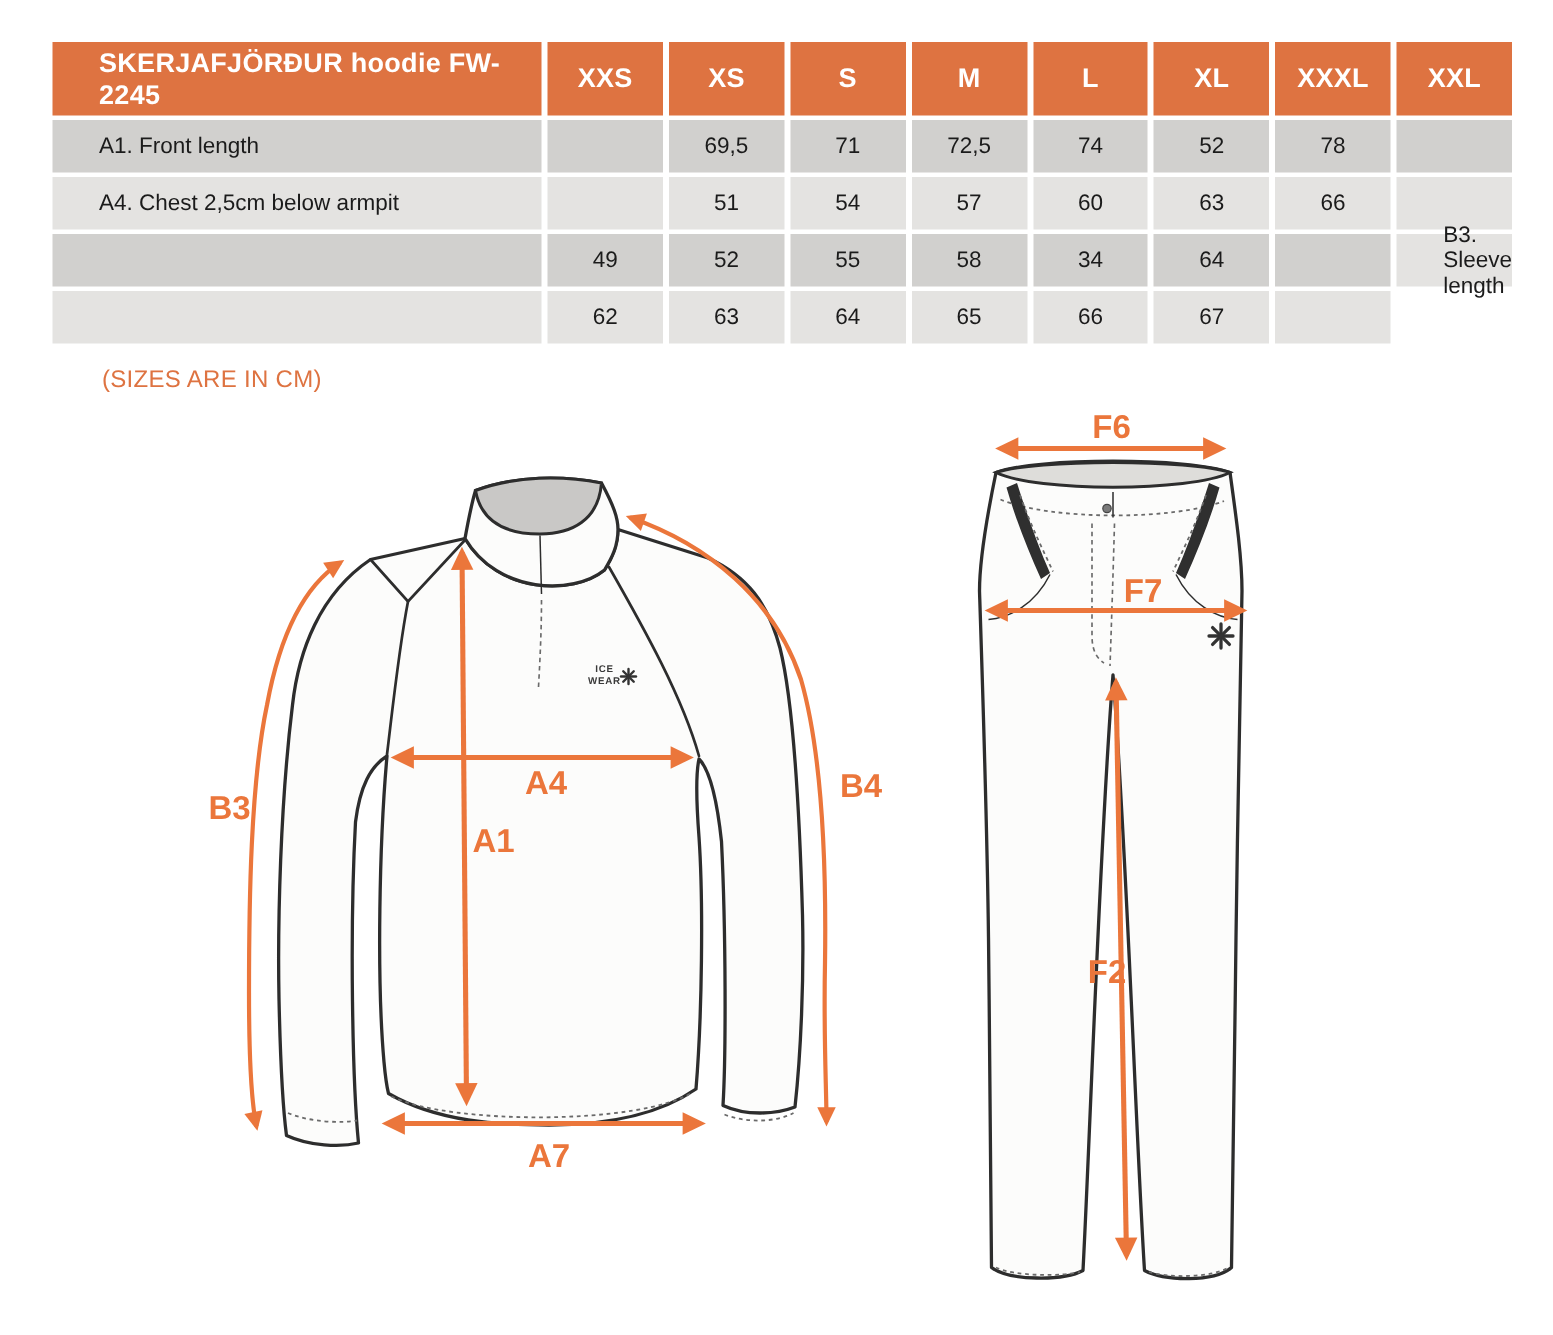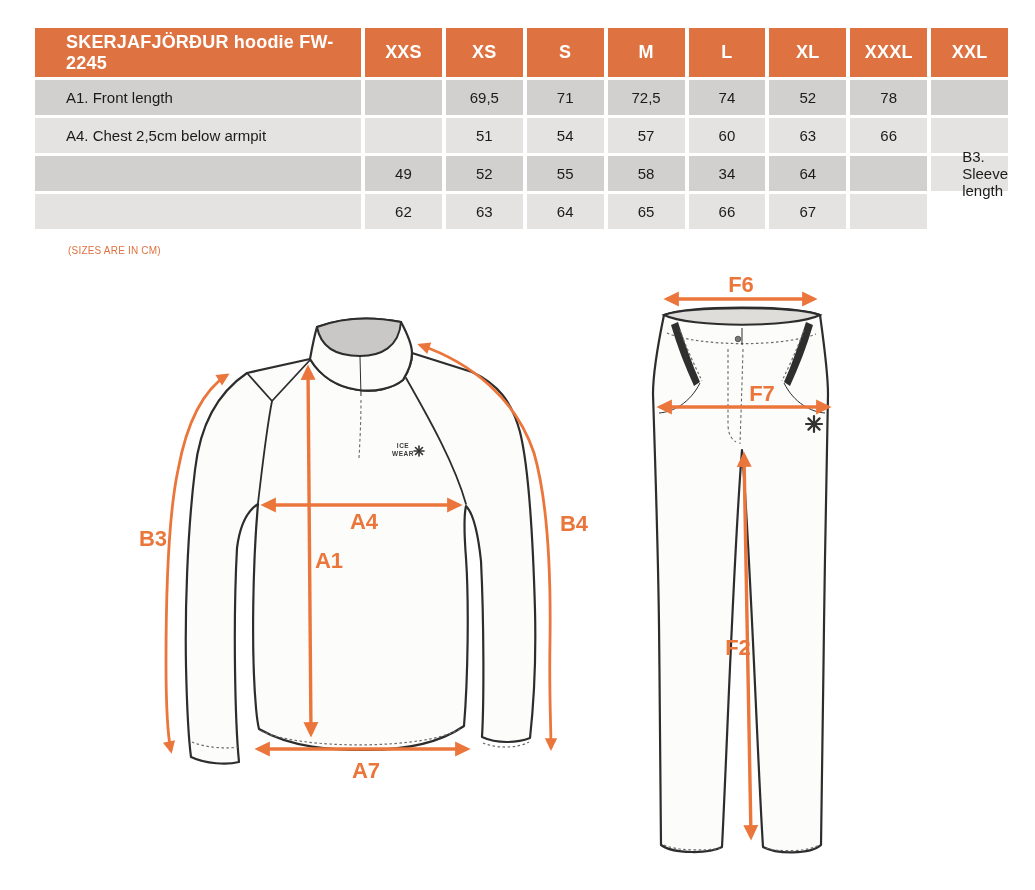--- a/index.html
+++ b/index.html
@@ -27,21 +27,21 @@
   .cell.head{
     height:49px;background:var(--accent);color:var(--header-text);
     font-weight:700;font-size:18px;letter-spacing:.2px;
   }
   .cell.left{justify-content:flex-start;padding-left:31px;}
   .rA{background:var(--row-dark);}
   .rB{background:var(--row-light);}
   
   .note{
     position:absolute;left:68px;top:245px;
-    color:var(--accent);font-size:10px;font-weight:500;letter-spacing:.2px;
+    color:var(--accent);font-size:16px;font-weight:500;letter-spacing:.2px;
   }
   
   .canvas{position:absolute;left:0;top:0;}
   .garment{fill:var(--garment-fill);stroke:var(--outline);stroke-width:2.2;stroke-linejoin:round;stroke-linecap:round;}
   .seam{fill:none;stroke:var(--outline);stroke-width:1.8;stroke-linecap:round;}
   .thin{fill:none;stroke:var(--outline);stroke-width:1;}
   .stitch{fill:none;stroke:var(--stitch);stroke-width:1.2;stroke-dasharray:2.5 2.5;}
   .flydash{fill:none;stroke:var(--stitch);stroke-width:1.1;stroke-dasharray:3 2.5;}
   .collar-open{fill:var(--collar-fill);stroke:var(--outline);stroke-width:2;}
   .waist-open{fill:var(--waist-fill);stroke:var(--outline);stroke-width:2;}

